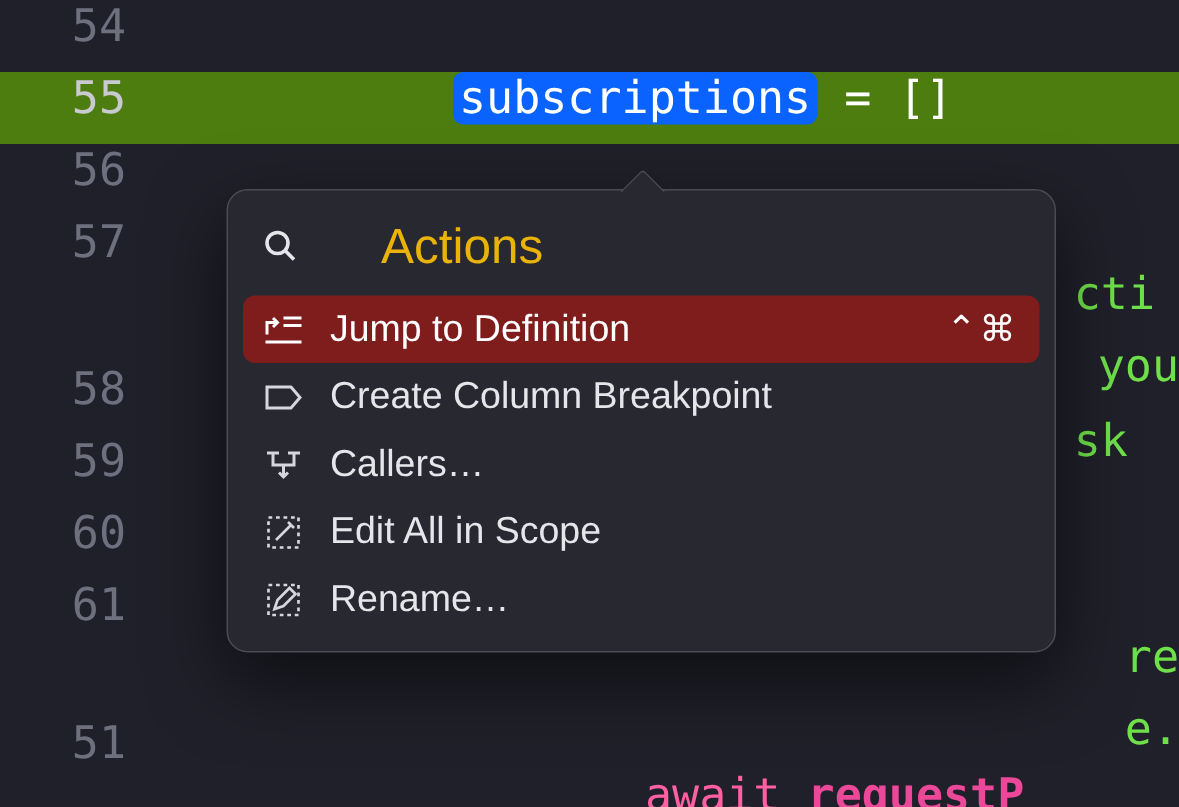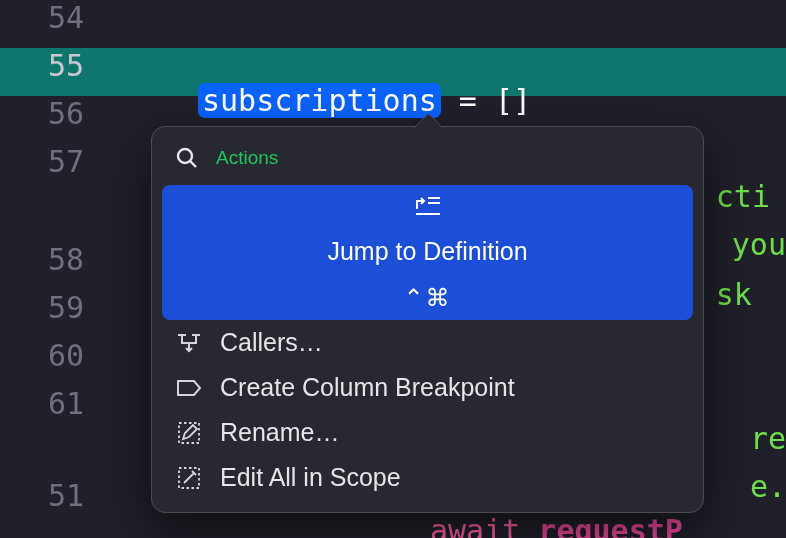--- a/index.html
+++ b/index.html
@@ -26,22 +26,21 @@
     text-align: right;
     color: #6e707e;
     padding-right: 20px;
     flex-shrink: 0;
   }
   .code {
     white-space: pre;
     color: #ffffff;
   }
   .highlighted-row {
-    background: #0f766e;
-    flex-direction: column;
+    background: #4d7c0f;
   }
   .highlighted-row .gutter {
     color: #c9cad1;
   }
   .sel {
     background: #0a63ff;
     color: #ffffff;
     border-radius: 7px;
     padding: 0 4px;
     margin-top: 16px;
@@ -79,45 +78,45 @@
     transform: rotate(45deg);
     border-top-left-radius: 3px;
   }
   .actions-row {
     display: flex;
     align-items: center;
     padding: 8px 22px 14px 22px;
     gap: 16px;
   }
   .actions-label {
-    color: #22c55e;
-    font-size: 19px;
+    color: #eab308;
+    font-size: 33px;
     font-weight: 400;
+    margin-left: 38px;
   }
   .menu-item {
     display: flex;
     align-items: center;
     margin: 0 10px;
     padding: 8px 14px;
     border-radius: 8px;
     gap: 18px;
     color: #e5e6ea;
     font-size: 25px;
   }
   .menu-item .label {
     flex: 1;
   }
   .menu-item .shortcut {
     font-size: 24px;
     letter-spacing: 2px;
   }
   .menu-item.selected {
-    background: #1d4ed8;
-    color: #ffffff;
-    flex-direction: column;
+    background: #7f1d1d;
+    color: #ffffff;
   }
   .menu-item.selected .shortcut {
     color: #ffffff;
   }
   .menu-item:not(.selected) .shortcut {
     color: #dadbe0;
   }
   .micon {
     width: 26px;
     height: 26px;
@@ -226,57 +225,57 @@
         <line x1="1" y1="19" x2="25" y2="19"></line>
       </svg>
     </span>
     <span class="label">Jump to Definition</span>
     <span class="shortcut">⌃⌘</span>
   </div>
 
 
   <div class="menu-item">
     <span class="micon">
+      <svg width="26" height="20" viewBox="0 0 26 20" fill="none" stroke="#d6d7dc" stroke-width="2">
+        <path d="M2 3 H18 L24 10 L18 17 H2 Z"></path>
+      </svg>
+    </span>
+    <span class="label">Create Column Breakpoint</span>
+    <span class="shortcut"></span>
+  </div>
+
+  <div class="menu-item">
+    <span class="micon">
       <svg width="26" height="22" viewBox="0 0 26 22" fill="none" stroke="#d6d7dc" stroke-width="2">
         <line x1="2" y1="3" x2="10" y2="3"></line>
         <line x1="16" y1="3" x2="24" y2="3"></line>
         <path d="M6 3 L6 11 L20 11 L20 3"></path>
         <line x1="13" y1="11" x2="13" y2="19"></line>
         <path d="M10 16 L13 19 L16 16"></path>
       </svg>
     </span>
     <span class="label">Callers…</span>
     <span class="shortcut"></span>
   </div>
 
   <div class="menu-item">
     <span class="micon">
-      <svg width="26" height="20" viewBox="0 0 26 20" fill="none" stroke="#d6d7dc" stroke-width="2">
-        <path d="M2 3 H18 L24 10 L18 17 H2 Z"></path>
-      </svg>
-    </span>
-    <span class="label">Create Column Breakpoint</span>
+      <svg width="24" height="24" viewBox="0 0 24 24" fill="none" stroke="#d6d7dc" stroke-width="1.8">
+        <rect x="2" y="2" width="20" height="20" stroke-dasharray="2.5 2.5"></rect>
+        <path d="M7 17 L17 7 M15 5 L19 9"></path>
+      </svg>
+    </span>
+    <span class="label">Edit All in Scope</span>
     <span class="shortcut"></span>
   </div>
 
   <div class="menu-item">
     <span class="micon">
       <svg width="24" height="24" viewBox="0 0 24 24" fill="none" stroke="#d6d7dc" stroke-width="1.8">
         <rect x="2" y="2" width="20" height="20" stroke-dasharray="2.5 2.5"></rect>
         <path d="M6 18 L8 12 L16 4 L20 8 L12 16 Z"></path>
       </svg>
     </span>
     <span class="label">Rename…</span>
     <span class="shortcut"></span>
   </div>
 
-  <div class="menu-item">
-    <span class="micon">
-      <svg width="24" height="24" viewBox="0 0 24 24" fill="none" stroke="#d6d7dc" stroke-width="1.8">
-        <rect x="2" y="2" width="20" height="20" stroke-dasharray="2.5 2.5"></rect>
-        <path d="M7 17 L17 7 M15 5 L19 9"></path>
-      </svg>
-    </span>
-    <span class="label">Edit All in Scope</span>
-    <span class="shortcut"></span>
-  </div>
-
 </div>
 
 </body></html>

